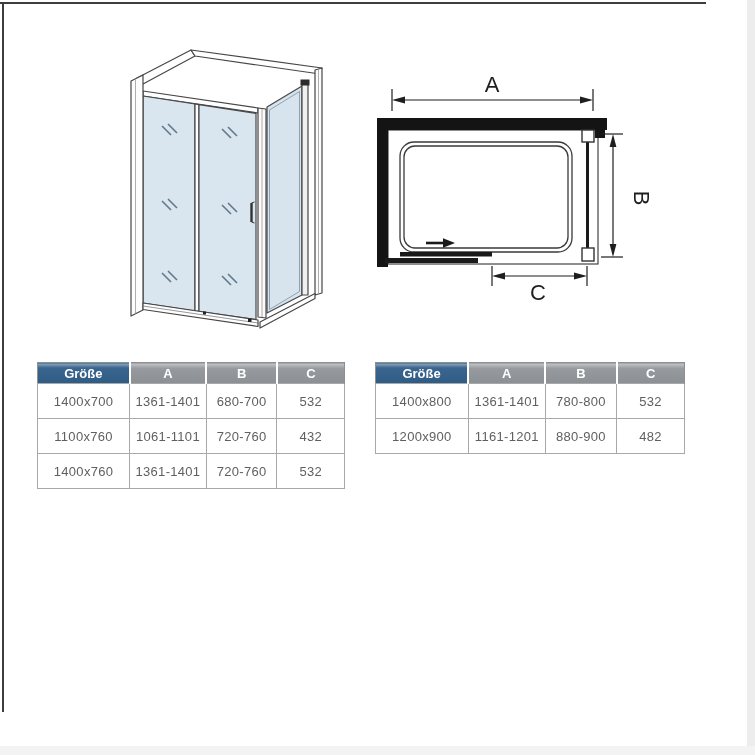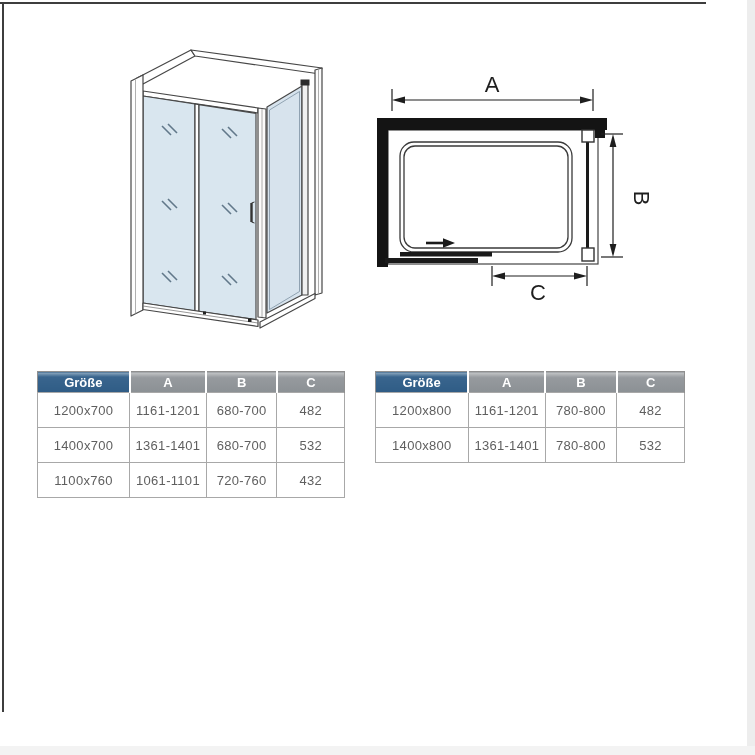--- a/index.html
+++ b/index.html
@@ -11,21 +11,21 @@
   .border-top{position:absolute;left:0;top:2px;width:706px;height:2px;background:#3d3d3d;}
   .border-left{position:absolute;left:2px;top:2px;width:2px;height:710px;background:#3d3d3d;}
   .strip-right{position:absolute;right:0;top:0;width:8px;height:755px;background:#ededed;}
   .strip-bottom{position:absolute;left:0;bottom:0;width:755px;height:9px;background:#f3f3f3;}
 
   .iso-svg{position:absolute;left:110px;top:35px;}
   .plan-svg{position:absolute;left:370px;top:58px;}
 
   .dim-letter{font-family:"Liberation Sans",sans-serif;font-size:22px;fill:#1e1e1e;}
 
-  .size-table{position:absolute;top:371px;border-collapse:collapse;table-layout:fixed;}
+  .size-table{position:absolute;top:362px;border-collapse:collapse;table-layout:fixed;}
   .size-table.left{left:37px;width:308px;}
   .size-table.right{left:375px;width:310px;}
   .size-table th{
     height:18px;padding:1px 0;font-size:13px;font-weight:bold;color:#ffffff;
     border-right:2px solid #ffffff;text-align:center;
   }
   .size-table th:last-child{border-right:1px solid #8f8f8f;}
   .size-table th.hsize{background:linear-gradient(180deg,#8ea9c0 0%,#39658e 22%,#2f5c85 100%);}
   .size-table th.hdim{background:linear-gradient(180deg,#c4c6c8 0%,#969a9e 25%,#8b9094 100%);}
   .size-table td{
@@ -170,63 +170,63 @@
       <thead>
         <tr>
           <th class="hsize">Größe</th>
           <th class="hdim">A</th>
           <th class="hdim">B</th>
           <th class="hdim">C</th>
         </tr>
       </thead>
       <tbody>
         <tr>
-          <td>1200x700</td>
-          <td>1161-1201</td>
-          <td>680-700</td>
-          <td>482</td>
-        </tr>
-        <tr>
           <td>1400x700</td>
           <td>1361-1401</td>
           <td>680-700</td>
           <td>532</td>
         </tr>
         <tr>
           <td>1100x760</td>
           <td>1061-1101</td>
           <td>720-760</td>
           <td>432</td>
+        </tr>
+        <tr>
+          <td>1400x760</td>
+          <td>1361-1401</td>
+          <td>720-760</td>
+          <td>532</td>
         </tr>
       </tbody>
     </table>
   <table class="size-table right">
       <colgroup>
         <col style="width: 30%;">
         <col style="width: 25%;">
         <col style="width: 23%;">
         <col style="width: 22%;">
       </colgroup>
       <thead>
         <tr>
           <th class="hsize">Größe</th>
           <th class="hdim">A</th>
           <th class="hdim">B</th>
           <th class="hdim">C</th>
         </tr>
       </thead>
       <tbody>
         <tr>
-          <td>1200x800</td>
-          <td>1161-1201</td>
-          <td>780-800</td>
-          <td>482</td>
-        </tr>
-        <tr>
           <td>1400x800</td>
           <td>1361-1401</td>
           <td>780-800</td>
           <td>532</td>
         </tr>
+        <tr>
+          <td>1200x900</td>
+          <td>1161-1201</td>
+          <td>880-900</td>
+          <td>482</td>
+        </tr>
       </tbody>
     </table>
 
 </div>
 
 </body></html>

